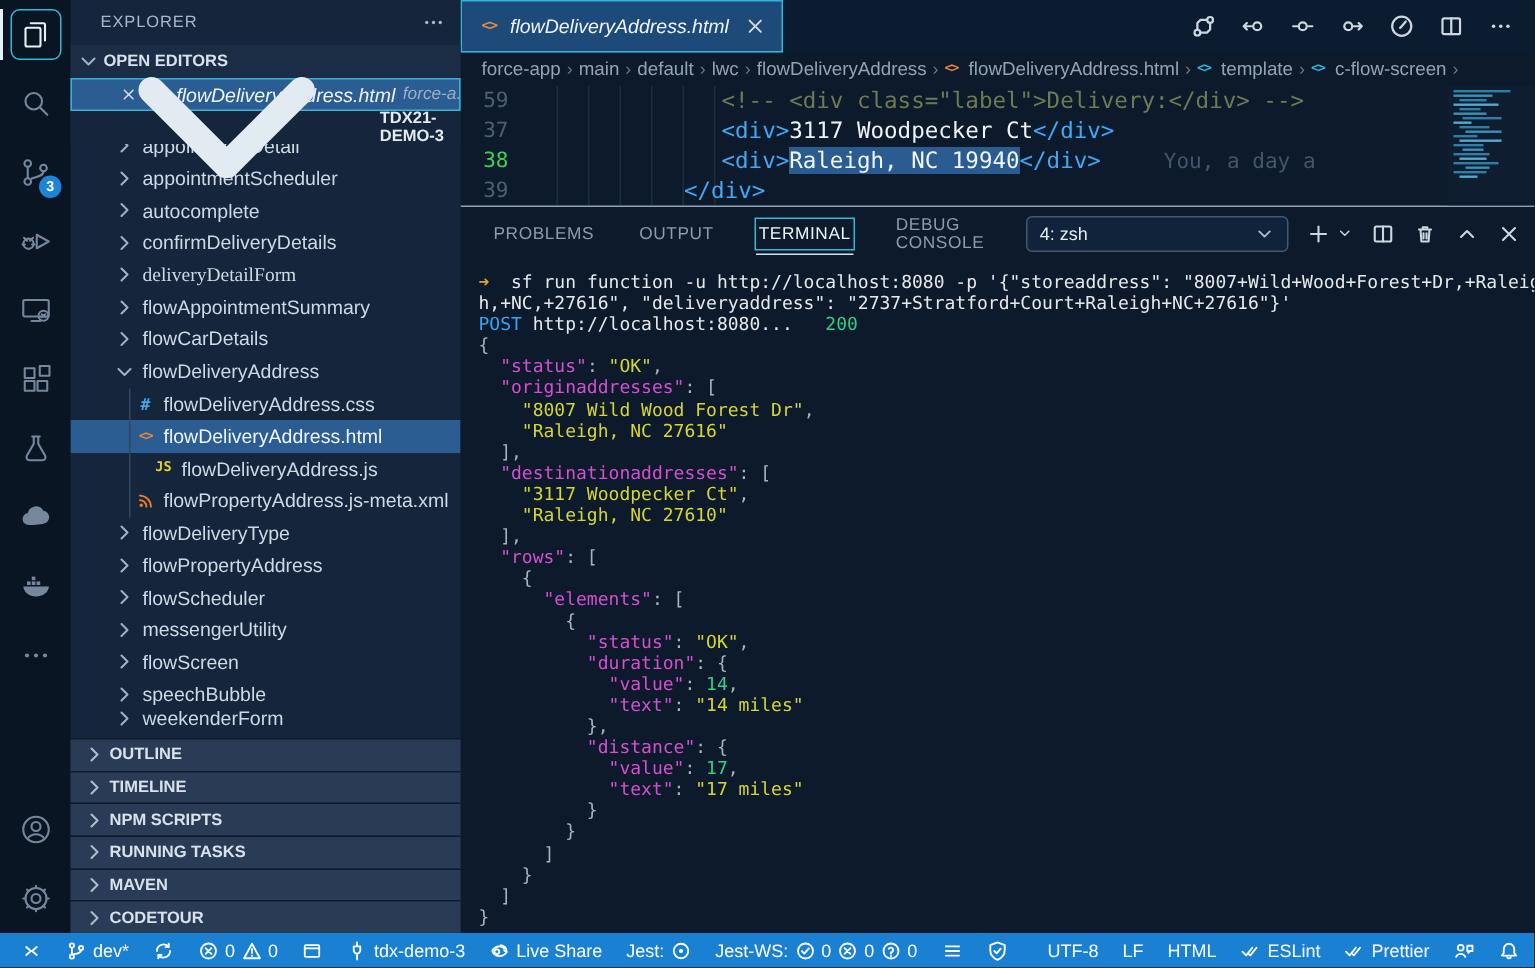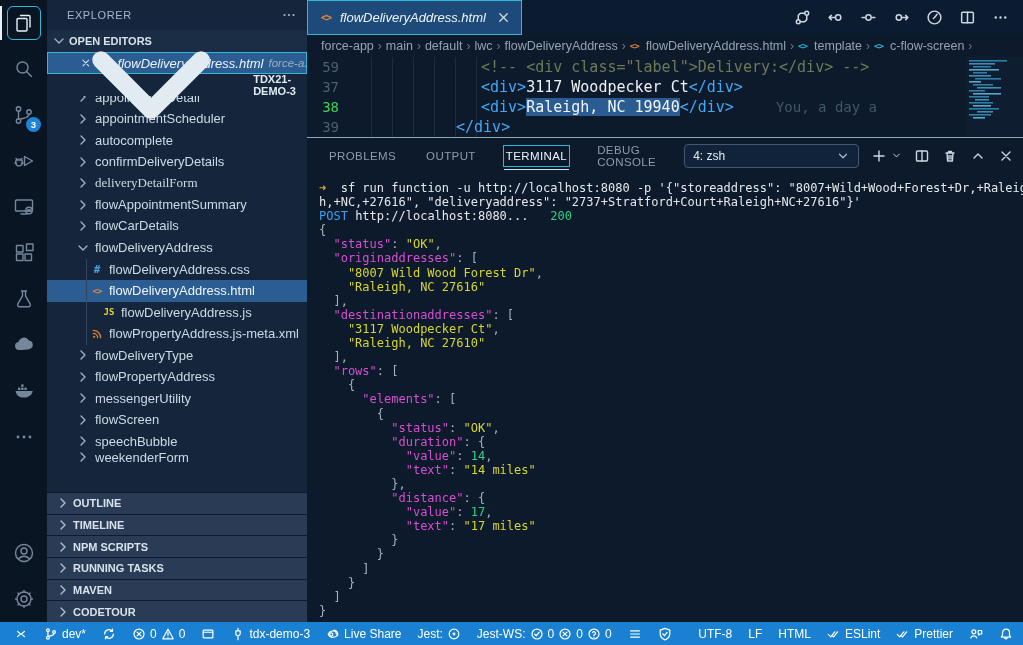--- a/index.html
+++ b/index.html
@@ -413,20 +413,30 @@
           </span>
         </div>
         <div class="row">
           <span class="clipinner" style="display: flex; align-items: center; gap: 4px;">
             <span class="tw">
               <svg viewBox="0 0 16 16">
                 <path d="M6 4l4 4-4 4"></path>
               </svg>
             </span>
             <span>flowPropertyAddress</span>
+          </span>
+        </div>
+        <div class="row">
+          <span class="clipinner" style="display: flex; align-items: center; gap: 4px;">
+            <span class="tw">
+              <svg viewBox="0 0 16 16">
+                <path d="M6 4l4 4-4 4"></path>
+              </svg>
+            </span>
+            <span>flowScheduler</span>
           </span>
         </div>
         <div class="row">
           <span class="clipinner" style="display: flex; align-items: center; gap: 4px;">
             <span class="tw">
               <svg viewBox="0 0 16 16">
                 <path d="M6 4l4 4-4 4"></path>
               </svg>
             </span>
             <span>messengerUtility</span>

